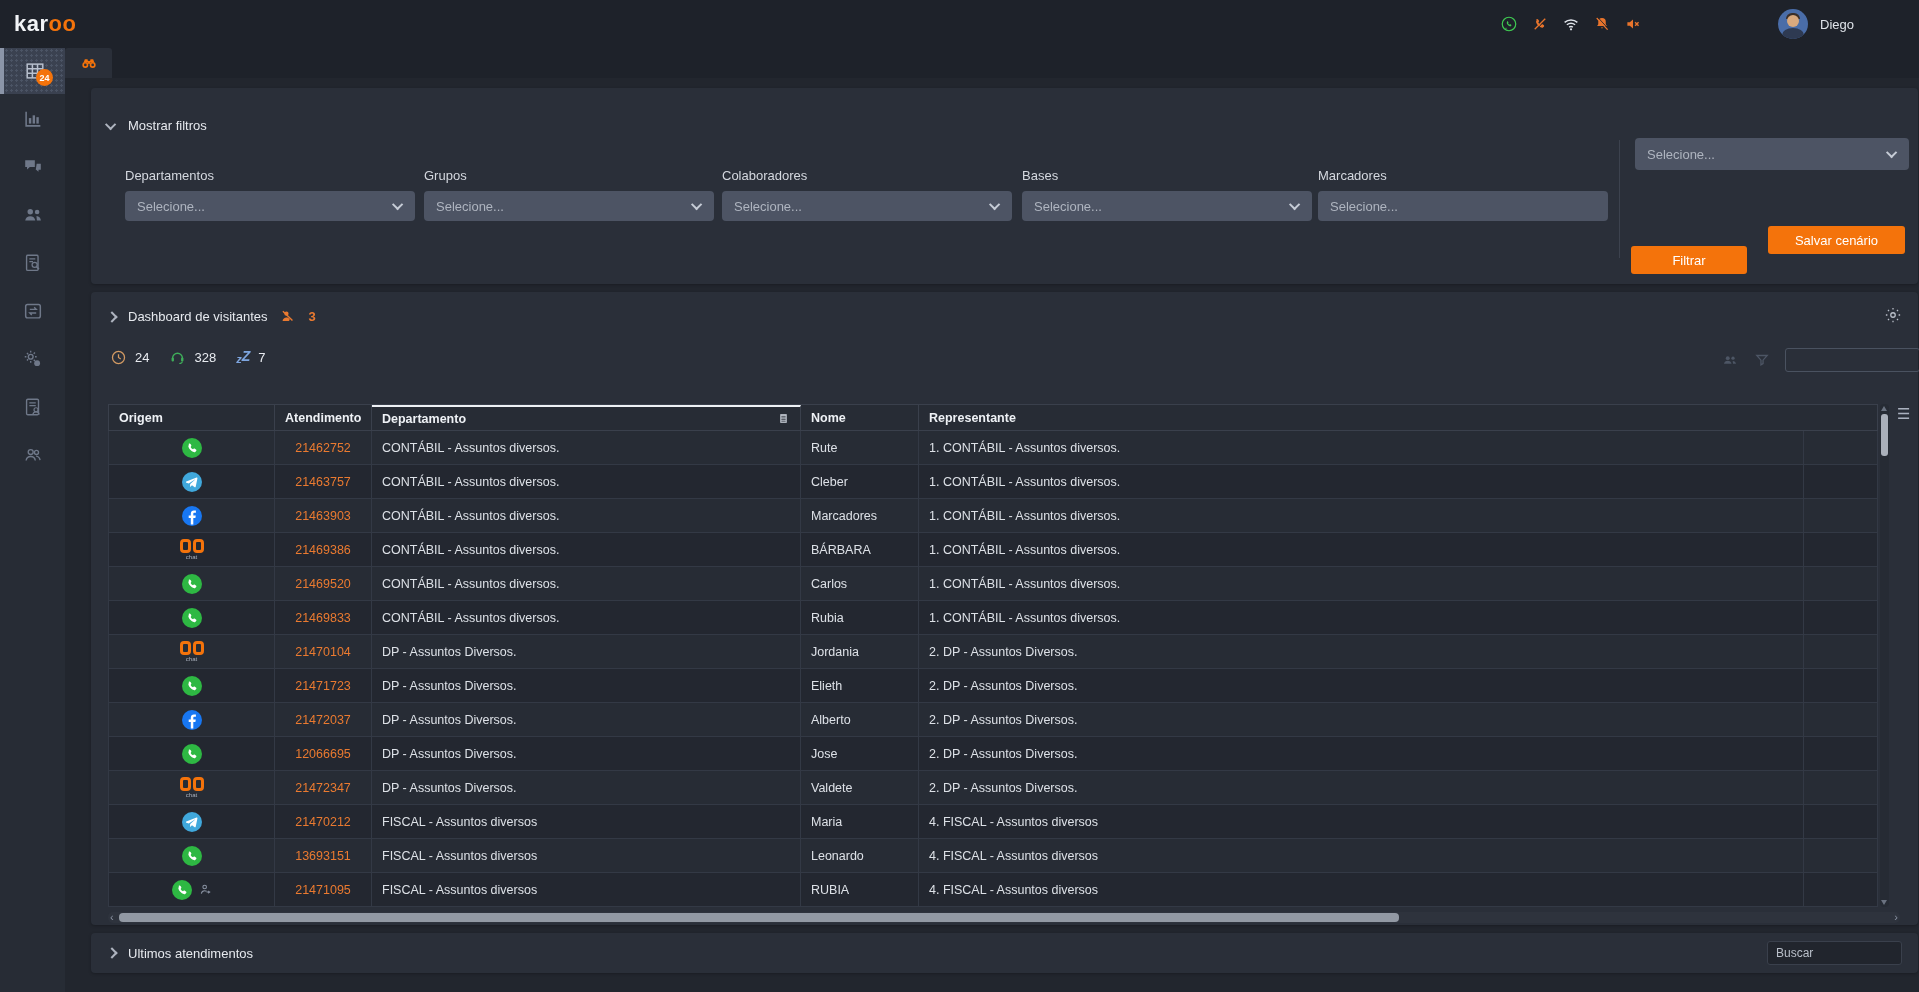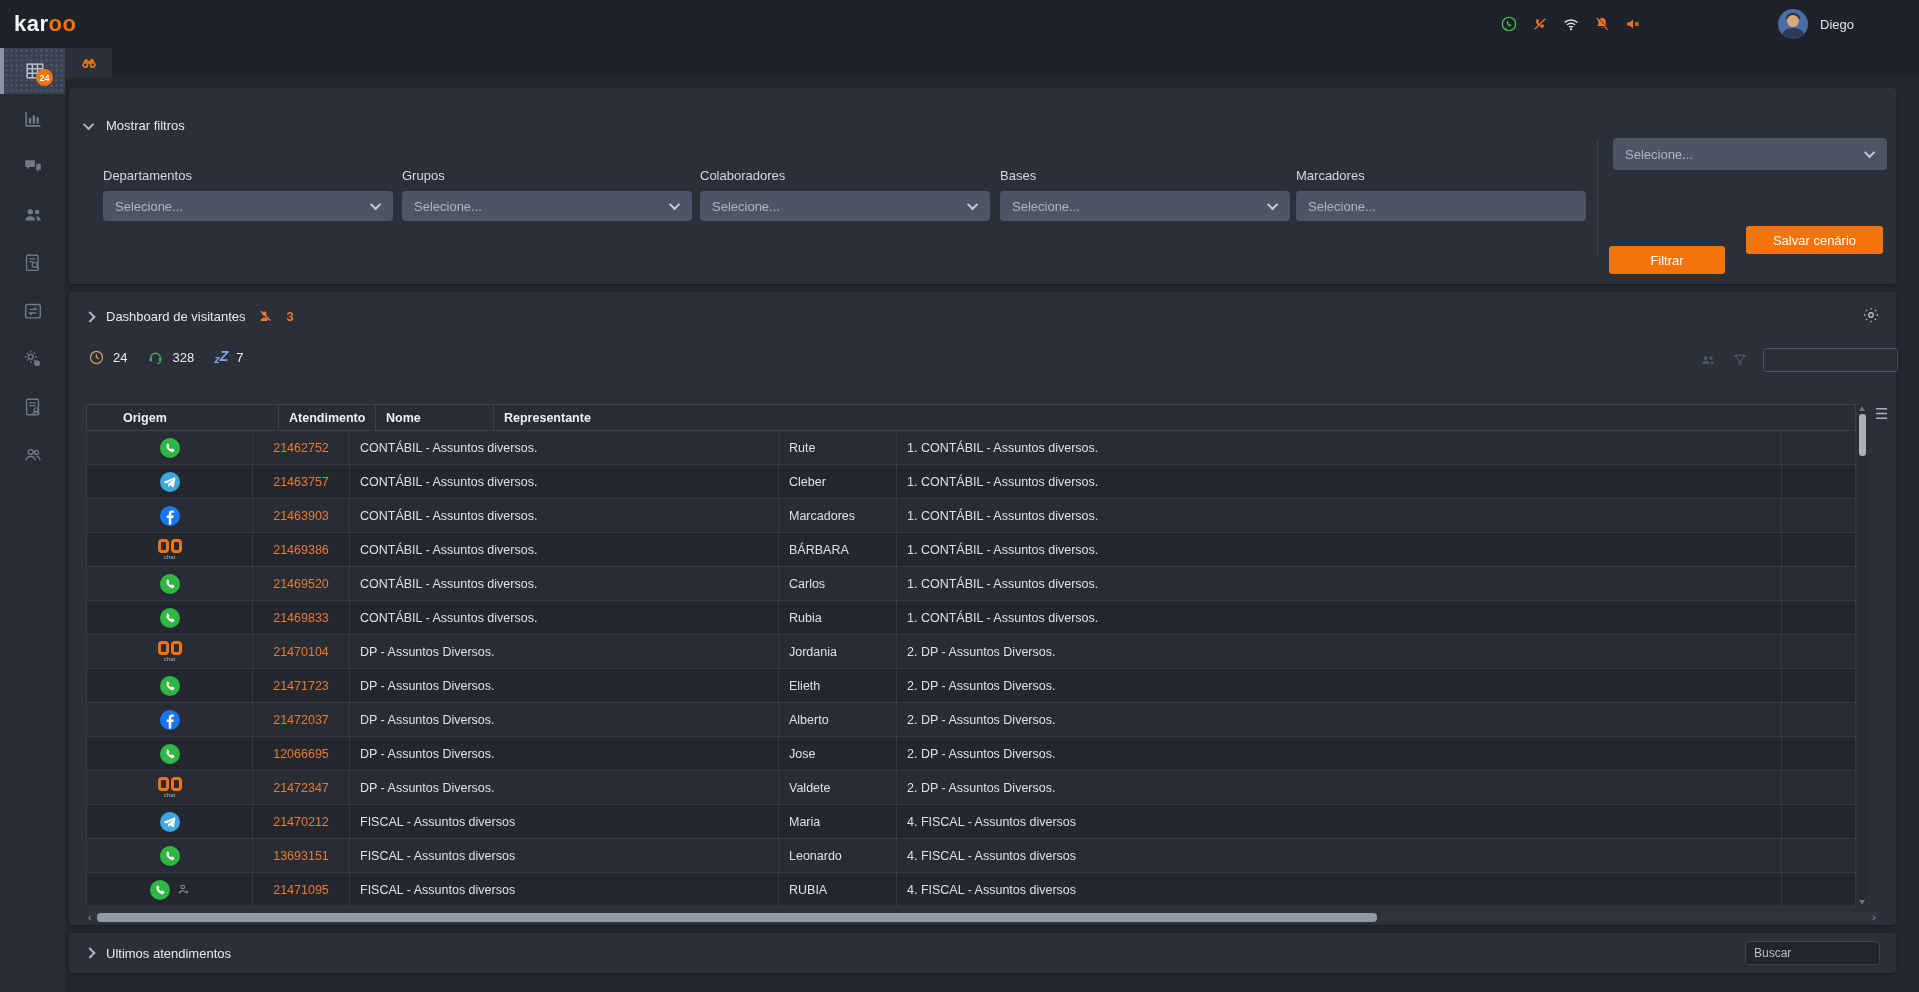--- a/index.html
+++ b/index.html
@@ -32,21 +32,21 @@
     background-image:radial-gradient(#4b5465 1px, transparent 1.2px); background-size:5px 5px;
     border-left:4px solid #8b95a8; }
   .sb-badge { position:absolute; right:12px; bottom:8px; min-width:17px; height:17px; border-radius:50%;
     background:#f4730b; color:#fff; font-size:9px; font-weight:bold; display:flex; align-items:center; justify-content:center; }
   
   .tabstrip { position:absolute; top:48px; left:65px; right:0; height:30px; background:#1e222a; z-index:3; }
   .tab { position:absolute; left:0; top:0; width:47px; height:30px; background:#2a2f39; display:flex; align-items:center; justify-content:center; cursor:pointer; border-radius:3px 3px 0 0; }
   .tab .ic { width:20px; height:20px; }
   
   .content { position:absolute; top:78px; left:65px; right:0; bottom:0; background:#22262e; }
-  .card { position:absolute; left:4px; width:1827px; background:#2a2f39; border-radius:4px; box-shadow:0 1px 3px rgba(0,0,0,.25); }
+  .card { position:absolute; left:26px; width:1827px; background:#2a2f39; border-radius:4px; box-shadow:0 1px 3px rgba(0,0,0,.25); }
   .card.filters { top:10px; height:196px; }
   .card.visitors { top:214px; height:633px; }
   .card.latest { top:855px; height:40px; }
   
   .chev { display:inline-block; width:8px; height:8px; border-left:2px solid #aeb4bf; border-bottom:2px solid #aeb4bf; }
   .chev.down { transform:rotate(-45deg) translateY(-2px); }
   .chev.right { transform:rotate(-135deg); }
   
   .toggle-row { position:absolute; top:30px; left:17px; display:flex; align-items:center; gap:12px; cursor:pointer; color:#e6e9ee; }
   .filter-field { position:absolute; top:80px; }
@@ -68,21 +68,21 @@
   .stat { display:flex; align-items:center; gap:8px; color:#e8ebf0; }
   .stat .ic { width:17px; height:17px; }
   .zz { color:#7ea6e0; font-weight:bold; font-style:italic; }
   .zz .z1 { font-size:11px; } .zz .z2 { font-size:14px; vertical-align:2px; }
   .tools-row { position:absolute; top:56px; left:1630px; display:flex; align-items:center; gap:14px; }
   .tools-row .ic { width:18px; height:18px; color:#4d5665; cursor:pointer; }
   .tool-search { width:135px; height:24px; background:transparent; border:1px solid #4a5260; border-radius:3px;
     color:#dfe3e9; padding:0 8px; font-family:inherit; font-size:12px; }
   
   .tablewrap { position:absolute; top:112px; left:17px; width:1770px; }
-  .thead { display:flex; height:27px; background:#272c35; border:1px solid #3a404c;padding-left:26px; }
+  .thead { display:flex; height:27px; background:#272c35; border:1px solid #3a404c; }
   .th { display:flex; align-items:center; padding:0 10px; font-weight:bold; color:#eef1f5; font-size:12.5px;
     border-right:1px solid #3a404c; overflow:hidden; white-space:nowrap; flex:none; position:relative; }
   .th:last-child { border-right:none; flex:1; }
   .th.hl { border-top:2px solid #eef1f5; }
   .th .colmenu { margin-left:auto; width:13px; height:13px; color:#c6ccd5; cursor:pointer; flex:none; }
   .tr { display:flex; height:34px; border:1px solid #333945; border-top:none; }
   .tr:nth-child(odd) { background:#272c35; }
   .tr:nth-child(even) { background:#232730; }
   .td { display:flex; align-items:center; padding:0 10px; color:#dde1e7; font-size:12.5px;
     border-right:1px solid #333945; overflow:hidden; white-space:nowrap; flex:none; }
@@ -364,20 +364,27 @@
     </div>
 
     <div class="tablewrap">
       <div class="thead" id="thead">
           <div class="th" style="width:166px">
             <span>Origem</span>
           </div>
           <div class="th" style="width:97px">
             <span>Atendimento</span>
           </div>
+          <div class="th hl" style="width:429px">
+            <span>Departamento</span>
+            <svg class="colmenu" viewBox="0 0 24 24">
+           <rect x="6" y="4" width="12" height="16" fill="#c6ccd5"></rect>
+           <path d="M8 8h8M8 11h8M8 14h8M8 17h8" stroke="#272c35" stroke-width="1.4"></path>
+         </svg>
+          </div>
           <div class="th" style="width:118px">
             <span>Nome</span>
           </div>
           <div class="th">
             <span>Representante</span>
           </div>
         </div>
       <div id="tbody">
           <div class="tr">
         <div class="td center" style="width:166px">

